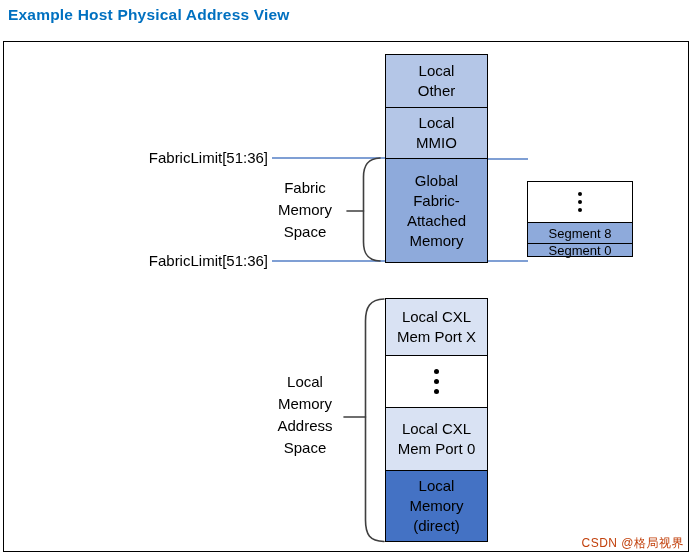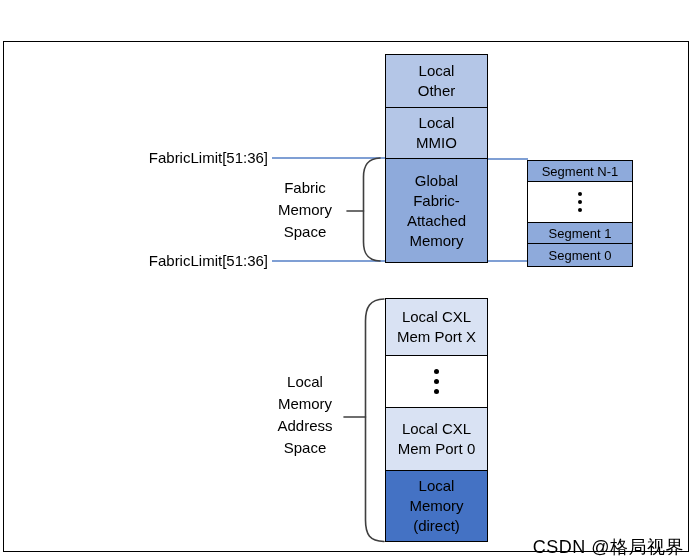--- a/index.html
+++ b/index.html
@@ -34,21 +34,21 @@
   .b-portx {top:298px;height:58px;}
   .b-mdots {top:355px;height:53px;}
   .b-port0 {top:407px;height:64px;}
   .b-direct{top:470px;height:72px;}
   
   .seg-col{left:527px;width:106px;}
   .seg-label{font-size:13px;line-height:15px;}
   .b-segn1 {top:160px;height:22px;}
   .b-sdots {top:181px;height:42px;}
   .b-seg1  {top:222px;height:22px;}
-  .b-seg0  {top:243px;height:24px;}
+  .b-seg0  {top:243px;height:14px;}
   
   .hline{position:absolute;height:2px;background:#7F9FD4;}
   .l-limit{left:272px;top:157px;width:113px;}
   .l-base {left:272px;top:260px;width:113px;}
   .l-gap-top{left:487px;top:158px;width:41px;}
   .l-gap-bot{left:487px;top:260px;width:41px;}
   
   .ann{position:absolute;font-size:15px;color:#000000;white-space:pre-line;}
   .ann-right{text-align:right;}
   .ann-center{text-align:center;line-height:22px;}
@@ -57,28 +57,29 @@
   .a-fabric{left:245px;top:177px;width:120px;}
   .a-local {left:245px;top:371px;width:120px;}
   
   .overlay{position:absolute;left:0;top:0;width:692px;height:559px;pointer-events:none;}
   
   .vdots{display:flex;flex-direction:column;align-items:center;justify-content:center;gap:5px;}
   .vdots .dot{width:5px;height:5px;border-radius:50%;background:#000;}
   .vdots-sm{gap:4px;}
   .vdots-sm .dot{width:4px;height:4px;}
   .watermark{
-    position:absolute;top:535px;right:8px;font-size:18px;color:#000000;letter-spacing:.5px;
+    position:absolute;top:535px;right:8px;font-size:12px;color:#c2410c;letter-spacing:.5px;
   }
 </style>
 </head>
 <body>
 
 <div class="canvas">
 
+  <h1 class="page-title">Example Host Physical Address View</h1>
 
   <div class="frame"></div>
 
   <div class="hline l-limit"></div>
   <div class="hline l-base"></div>
   <div class="hline l-gap-top"></div>
   <div class="hline l-gap-bot"></div>
 
   <div class="box main-col b-other tone-light">
     <span class="box-label">Local
@@ -108,32 +109,29 @@
   <div class="box main-col b-port0 tone-pale">
     <span class="box-label">Local CXL
 Mem Port 0</span>
   </div>
   <div class="box main-col b-direct tone-dark">
     <span class="box-label">Local
 Memory
 (direct)</span>
   </div>
 
-  <div class="box seg-col b-segn1 tone-medium">
-    <span class="box-label seg-label">Segment N-1</span>
-  </div>
   <div class="box seg-col b-sdots tone-white">
     <span class="vdots vdots-sm">
       <span class="dot"></span>
         <span class="dot"></span>
         <span class="dot"></span>
     </span>
   </div>
   <div class="box seg-col b-seg1 tone-medium">
-    <span class="box-label seg-label">Segment 1</span>
+    <span class="box-label seg-label">Segment 8</span>
   </div>
   <div class="box seg-col b-seg0 tone-medium">
     <span class="box-label seg-label">Segment 0</span>
   </div>
 
   <div class="ann ann-right a-limit">FabricLimit[51:36]</div>
   <div class="ann ann-right a-base">FabricLimit[51:36]</div>
   <div class="ann ann-center a-fabric">Fabric
 Memory
 Space</div>

